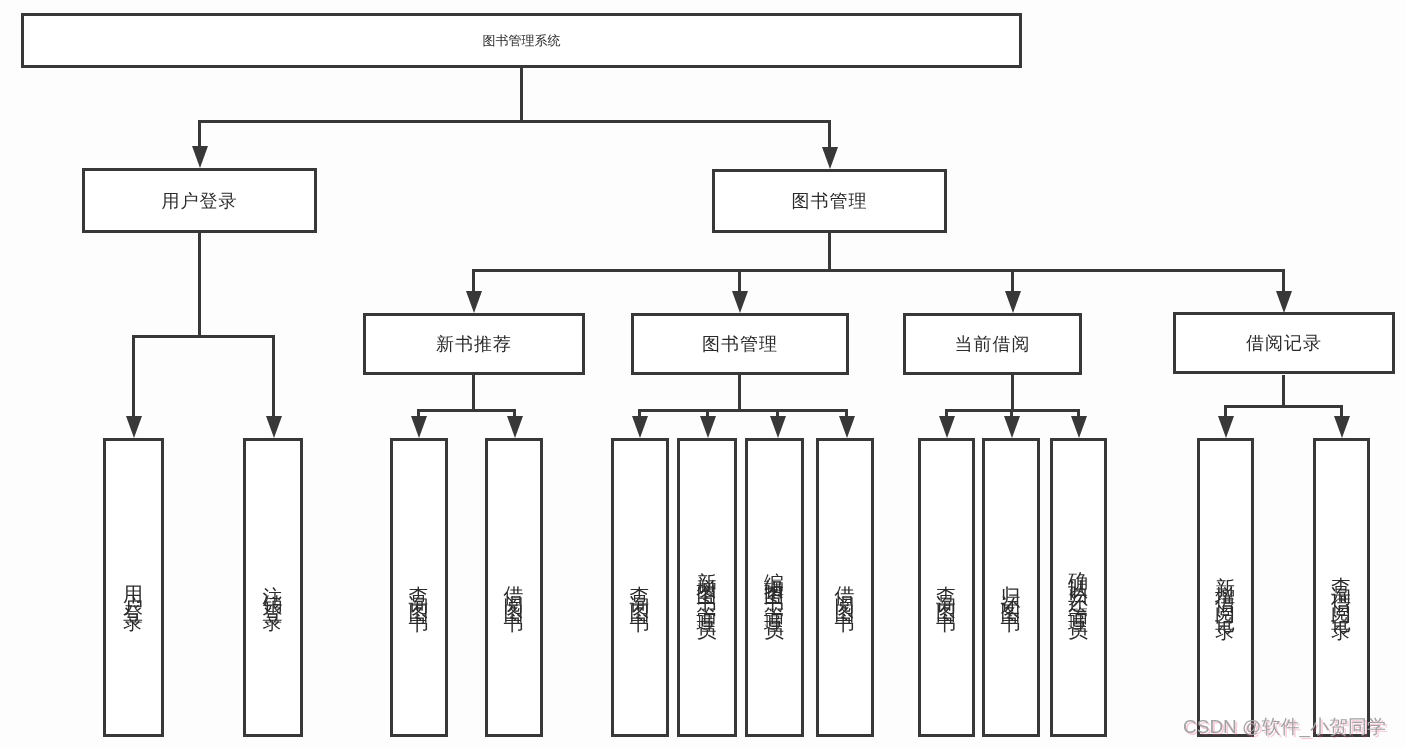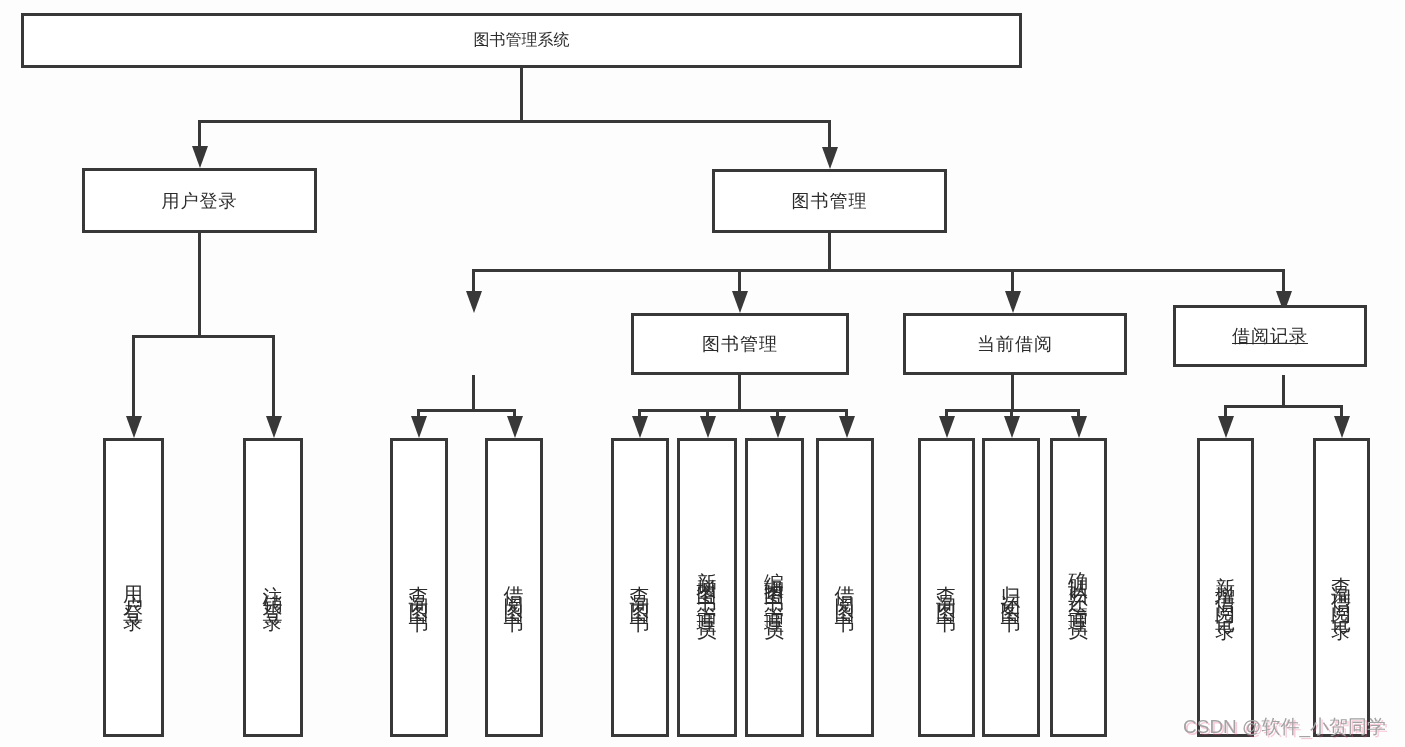--- a/index.html
+++ b/index.html
@@ -19,21 +19,21 @@
     position:absolute;
     box-sizing:border-box;
     border:3px solid var(--line);
     background:#ffffff;
     display:flex;
     align-items:center;
     justify-content:center;
     color:var(--text);
   }
   .box.h{font-size:18px;letter-spacing:1px;}
-  .box.root{font-size:16px;}
+  .box.root{font-size:13px;}
   .vtext{
     writing-mode:vertical-rl;
     text-orientation:mixed;
     font-size:20px;
     letter-spacing:9px;
     color:var(--text);
     line-height:1;
     white-space:nowrap;
   }
   .hline{position:absolute;height:3px;background:var(--line);}
@@ -85,27 +85,30 @@
   <div class="arrow" style="left:132px;top:335px;height:81px;"></div>
   <div class="arrow" style="left:272px;top:335px;height:81px;"></div>
 
   <div class="vline" style="left:828px;top:233px;height:36px;"></div>
   <div class="hline" style="left:473px;top:269px;width:812px;"></div>
   <div class="arrow" style="left:472px;top:269px;height:22px;"></div>
   <div class="arrow" style="left:738px;top:269px;height:22px;"></div>
   <div class="arrow" style="left:1011px;top:269px;height:22px;"></div>
   <div class="arrow" style="left:1282px;top:269px;height:22px;"></div>
 
+  <div class="box h" style="left:363px;top:313px;width:222px;height:62px;">
+    <span>新书推荐</span>
+  </div>
   <div class="box h" style="left:631px;top:313px;width:218px;height:62px;">
     <span>图书管理</span>
   </div>
-  <div class="box h" style="left:903px;top:313px;width:224px;height:62px;">
+  <div class="box h" style="left:903px;top:313px;width:179px;height:62px;">
     <span>当前借阅</span>
   </div>
-  <div class="box h" style="left:1173px;top:305px;width:194px;height:62px;text-decoration:underline;">
+  <div class="box h" style="left:1173px;top:312px;width:222px;height:62px;">
     <span>借阅记录</span>
   </div>
 
   <div class="vline" style="left:472px;top:375px;height:34px;"></div>
   <div class="hline" style="left:417px;top:409px;width:99px;"></div>
   <div class="arrow" style="left:417px;top:409px;height:7px;"></div>
   <div class="arrow" style="left:513px;top:409px;height:7px;"></div>
 
   <div class="vline" style="left:738px;top:375px;height:34px;"></div>
   <div class="hline" style="left:638px;top:409px;width:210px;"></div>

